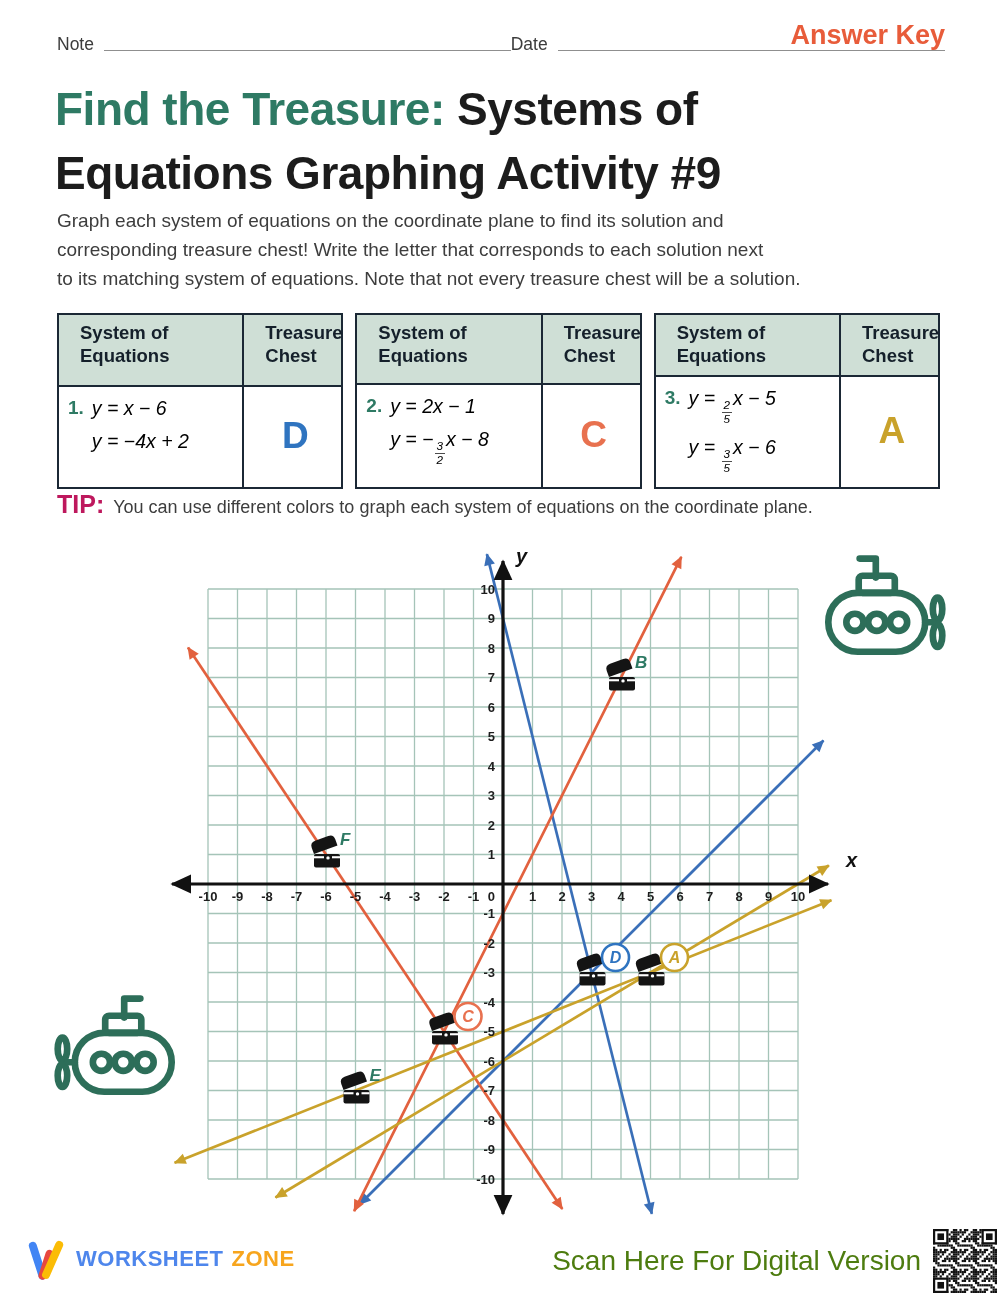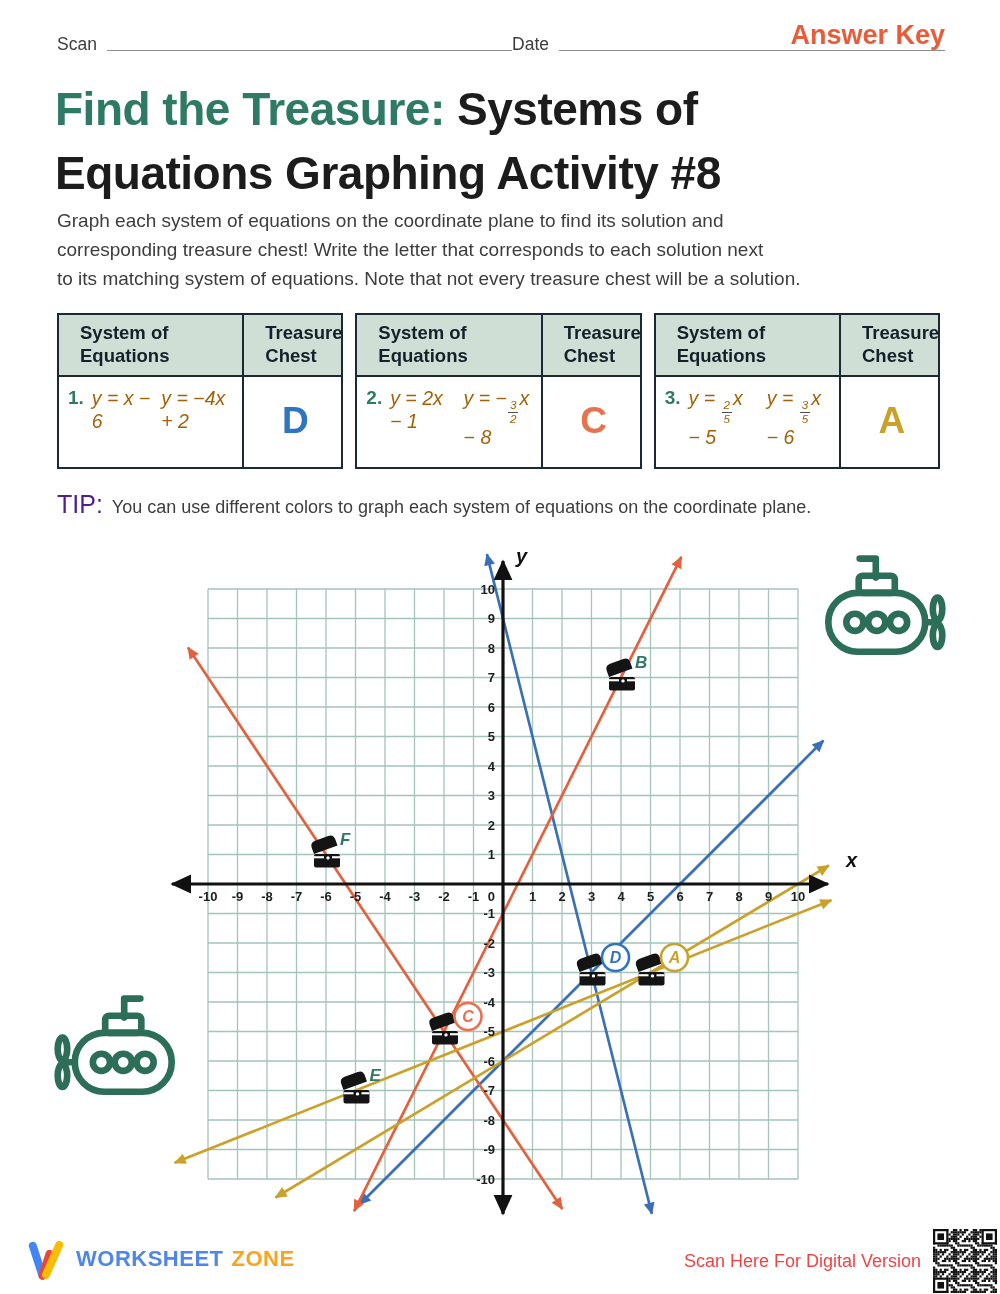--- a/index.html
+++ b/index.html
@@ -24,60 +24,60 @@
 
   
   .tables{position:absolute;left:57px;right:60px;top:313px;display:flex;gap:12px}
   .stable{flex:1;border:2.5px solid #1b2835;display:grid;grid-template-columns:1fr 97px;background:#fff}
   .hcell{background:#cfdfd6;border-bottom:2.5px solid #1b2835;padding:6px 6px 8px 21px;
          font-weight:bold;font-size:18.5px;line-height:1.25;color:#15202b}
   .c1{border-right:2.5px solid #1b2835}
   .bcell{padding:10px 4px 12px 9px;min-height:90px;box-sizing:border-box}
   .eqrow{display:flex;gap:8px}
   .eqnum{color:#2e7a64;font-weight:bold;font-size:19px}
-  .eqs{display:flex;flex-direction:row;gap:10px;font-style:italic;font-size:19.5px;color:#a16207}
+  .eqs{display:flex;flex-direction:column;gap:10px;font-style:italic;font-size:19.5px;color:#000000}
   .answer{display:flex;align-items:center;justify-content:center;font-size:37px;font-weight:bold}
   .frac{display:inline-flex;flex-direction:column;align-items:center;font-size:0.6em;line-height:1.1;
         vertical-align:-0.35em;margin:0 1px}
   .frac .num{border-bottom:1.6px solid #4c4c4c;padding:0 2px}
 
   
   .tip{position:absolute;left:57px;top:490px;display:flex;align-items:baseline;gap:9px}
-  .tip-label{font-size:25px;font-weight:normal;color:#4c1d95}
+  .tip-label{font-size:25px;font-weight:bold;color:#be185d}
   .tip-text{font-size:18px;color:#3d3d3d}
 
   
   svg.plane{position:absolute;left:0;top:535px}
   .tick{font:bold 13px "Liberation Sans",sans-serif;fill:#1d1d1d}
   .axlab{font:italic bold 20px "Liberation Sans",sans-serif;fill:#111}
   .chest-label{font:italic bold 17px "Liberation Sans",sans-serif}
   .chest-label-circ{font:italic bold 16px "Liberation Sans",sans-serif}
   .sub{stroke:#2d6e59;fill:none;stroke-width:7;stroke-linecap:round;stroke-linejoin:round}
 
   
   .footer-brand{position:absolute;left:24px;top:1237px;display:flex;align-items:center;gap:8px}
   .bw1{font-size:22px;font-weight:bold;color:#4e86ec;letter-spacing:0.5px}
   .bw2{font-size:22px;font-weight:bold;color:#f7a51d;margin-left:0;letter-spacing:0.5px}
   .footer-scan{position:absolute;right:3px;top:1229px;display:flex;align-items:center;gap:12px}
-  .scan-text{font-size:18px;color:#ef4444}
+  .scan-text{font-size:28px;color:#4d7c0f}
 </style>
 </head>
 <body>
 
 <div class="header-row">
-  <span class="hlabel">Scan</span>
+  <span class="hlabel">Note</span>
   <span class="hline name-line"></span>
   <span class="hlabel date-label">Date</span>
   <span class="hline"></span>
 </div>
 <div class="answer-key">Answer Key</div>
 
 <div class="title">
   <div><span class="hl">Find the Treasure:</span><span> Systems of</span></div>
-  <div>Equations Graphing Activity #8</div>
+  <div>Equations Graphing Activity #9</div>
 </div>
 
 <div class="instructions">Graph each system of equations on the coordinate plane to find its solution and<br>corresponding treasure chest! Write the letter that corresponds to each solution next<br>to its matching system of equations. Note that not every treasure chest will be a solution.</div>
 
 <div class="tables">
   <div class="stable">
     <div class="hcell c1">System of Equations</div>
     <div class="hcell">Treasure Chest</div>
     <div class="bcell c1">
       <div class="eqrow">

